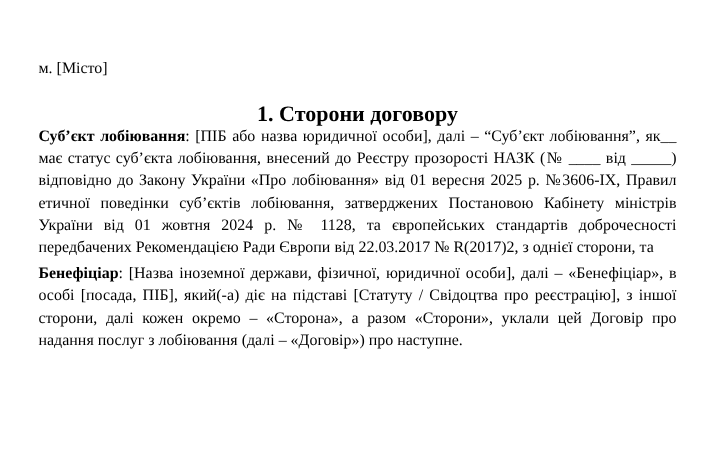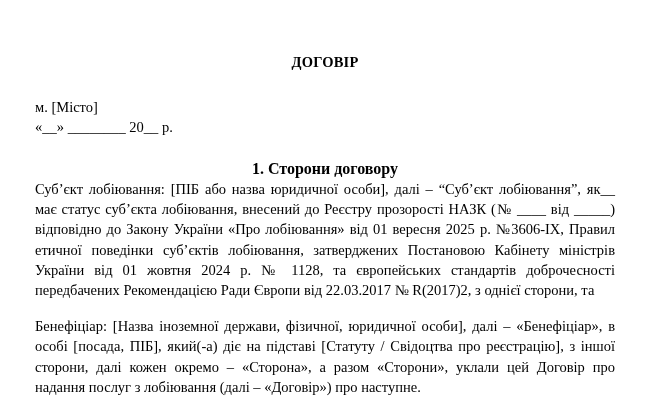--- a/index.html
+++ b/index.html
@@ -42,54 +42,52 @@
   }
   .city {
     white-space: pre;
   }
   .date {
     white-space: pre;
     padding-right: 18px;
   }
   .section-heading {
     text-align: center;
-    font-size: 16px;
+    font-size: 20px;
     font-weight: bold;
     line-height: 20px;
     margin-top: 22px;
   }
   .para {
     font-size: 14.5px;
     line-height: 20.2px;
     text-align: justify;
     text-justify: inter-word;
     margin: 0;
   }
   .para + .para {
-    margin-top: 16px;
+    margin-top: 4px;
   }
   .lbl {
-    font-weight: normal;
+    font-weight: bold;
   }
   .blank {
     white-space: pre;
   }
 </style>
 </head>
 <body>
 
 <div class="page">
 
   <div class="title-block">
-    <div class="doc-title-line">ДОГОВІР</div>
   </div>
 
   <div class="datecity-row">
     <div class="city">м. [Місто]</div>
-    <div class="date">«__» ________ 20__ р.</div>
   </div>
 
   <div class="section-heading">1. Сторони договору</div>
 
   <p class="para"><span class="lbl">Суб’єкт лобіювання</span><span>: </span><span>[ПІБ або назва юридичної особи], далі – “Суб’єкт лобіювання”, як</span><span class="blank">__</span><span> має статус суб’єкта лобіювання, внесений до Реєстру прозорості НАЗК (№ </span><span class="blank">____</span><span> від </span><span class="blank">_____</span><span>) відповідно до Закону України «Про лобіювання» від 01 вересня 2025 р. №3606-IX, Правил етичної поведінки суб’єктів лобіювання, затверджених Постановою Кабінету міністрів України від 01 жовтня 2024 р. № 1128, та європейських стандартів доброчесності передбачених Рекомендацією Ради Європи від 22.03.2017 № R(2017)2, з однієї сторони, та</span></p>
 
   <p class="para"><span class="lbl">Бенефіціар</span><span>: </span><span>[Назва іноземної держави, фізичної, юридичної особи], далі – «Бенефіціар», в особі [посада, ПІБ], який(-а) діє на підставі [Статуту / Свідоцтва про реєстрацію], з іншої сторони, далі кожен окремо – «Сторона», а разом «Сторони», уклали цей Договір про надання послуг з лобіювання (далі – «Договір») про наступне.</span></p>
 
 </div>
 

